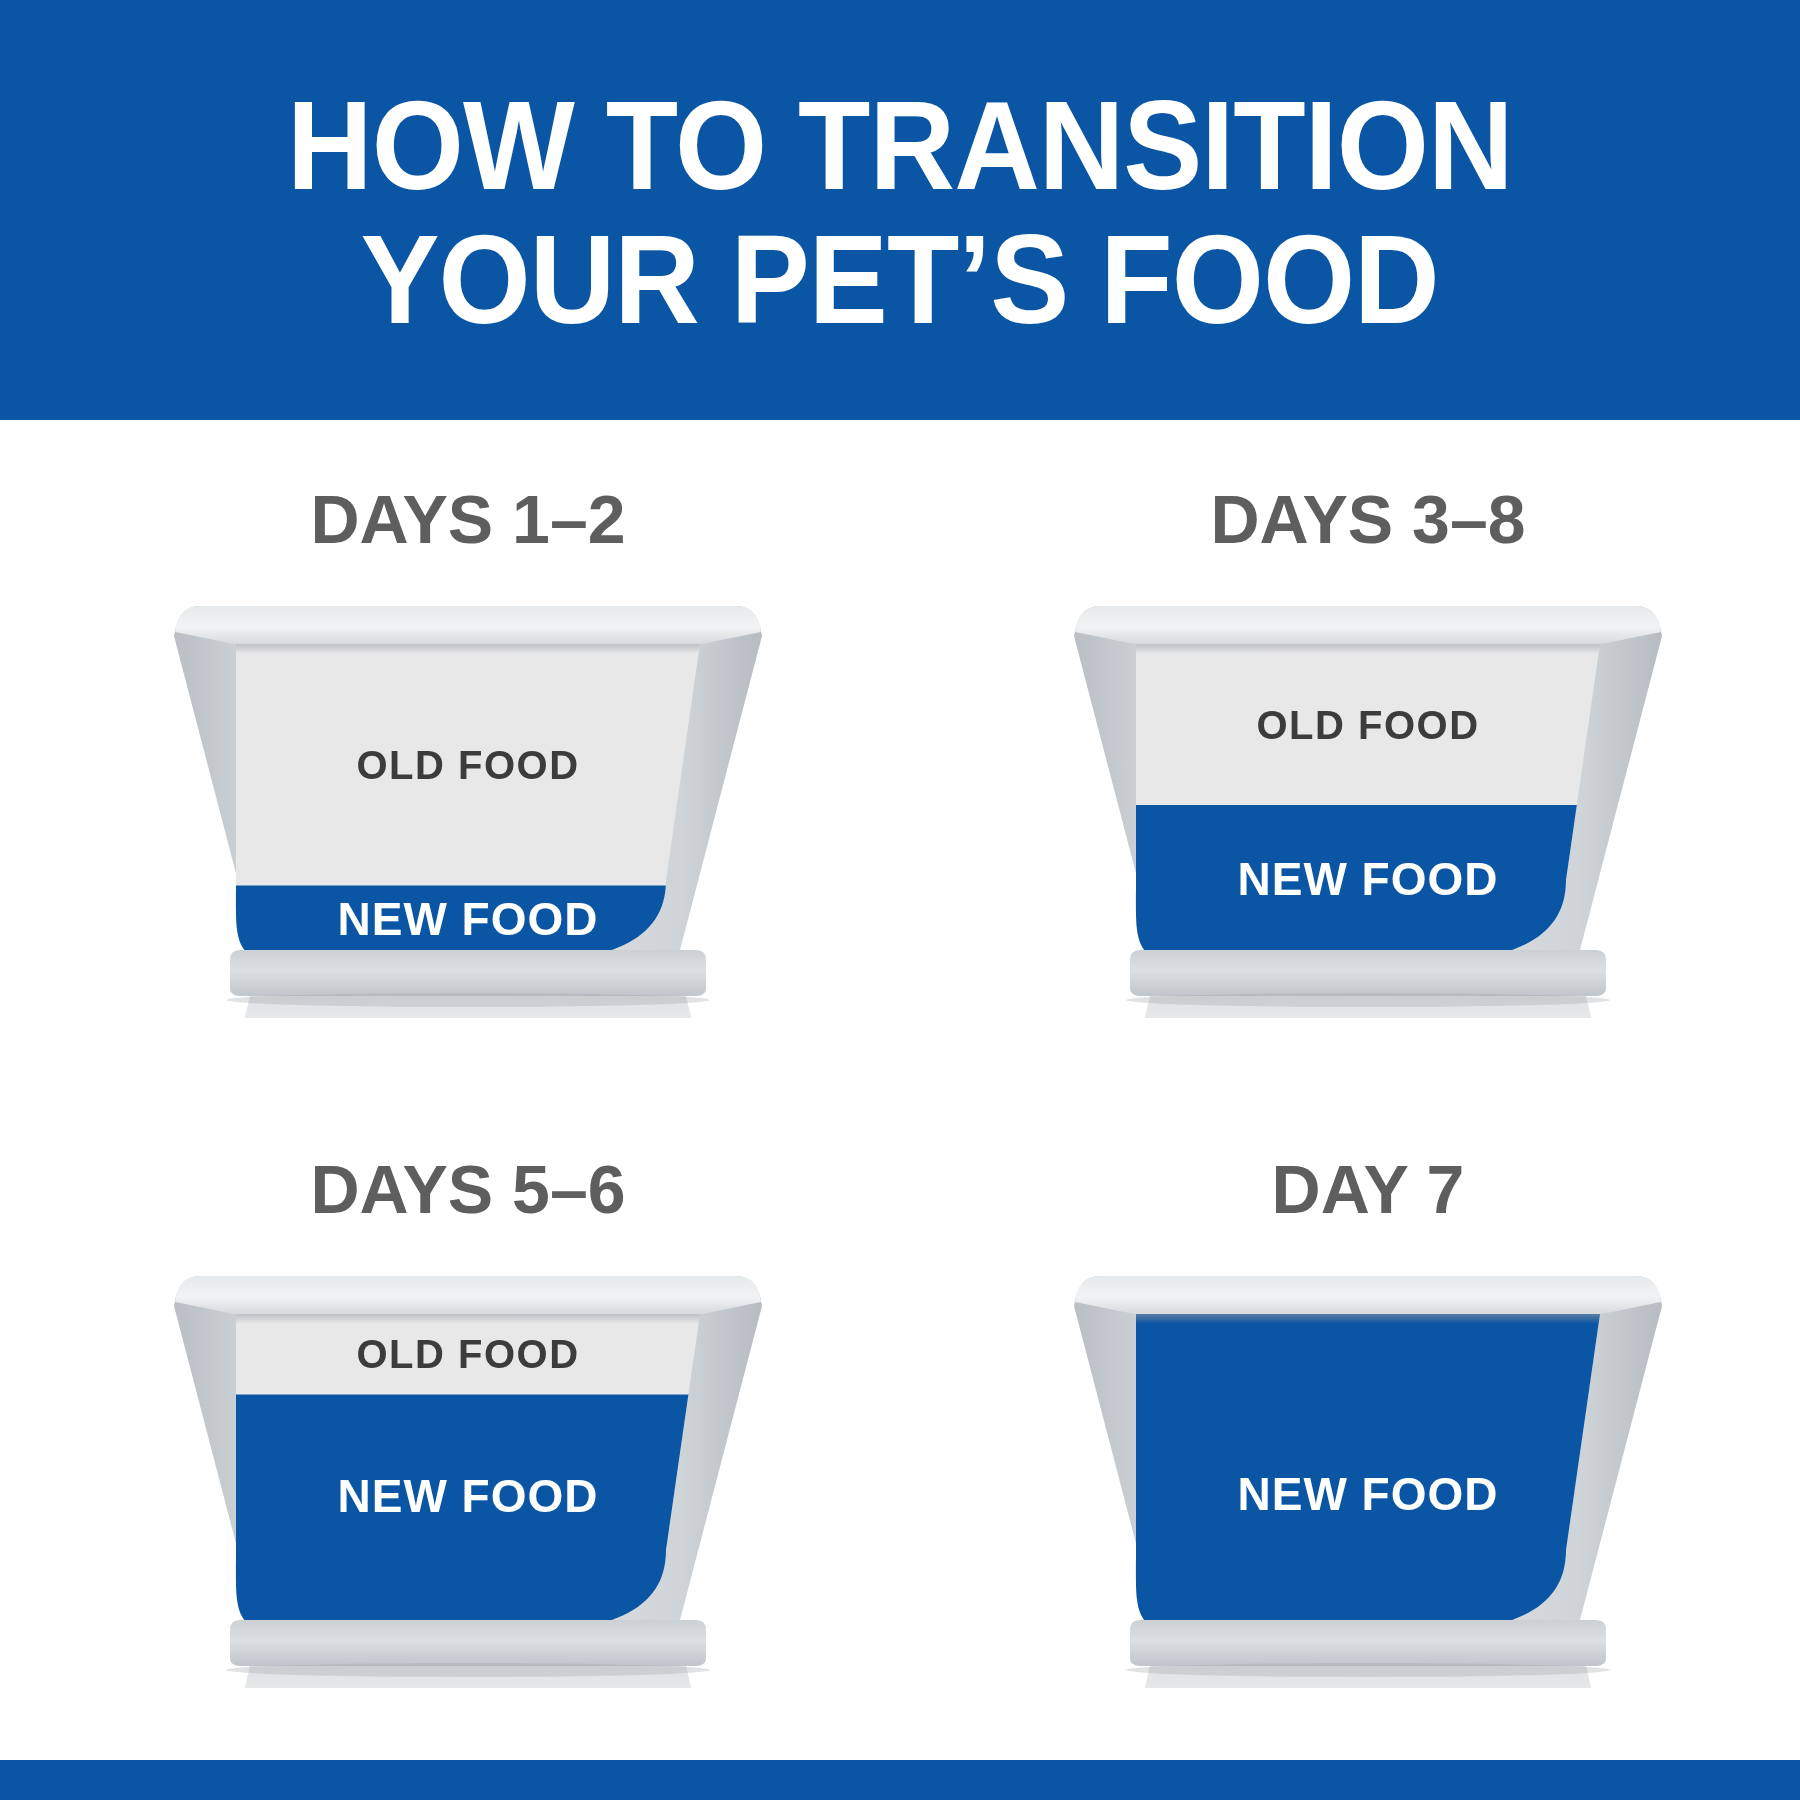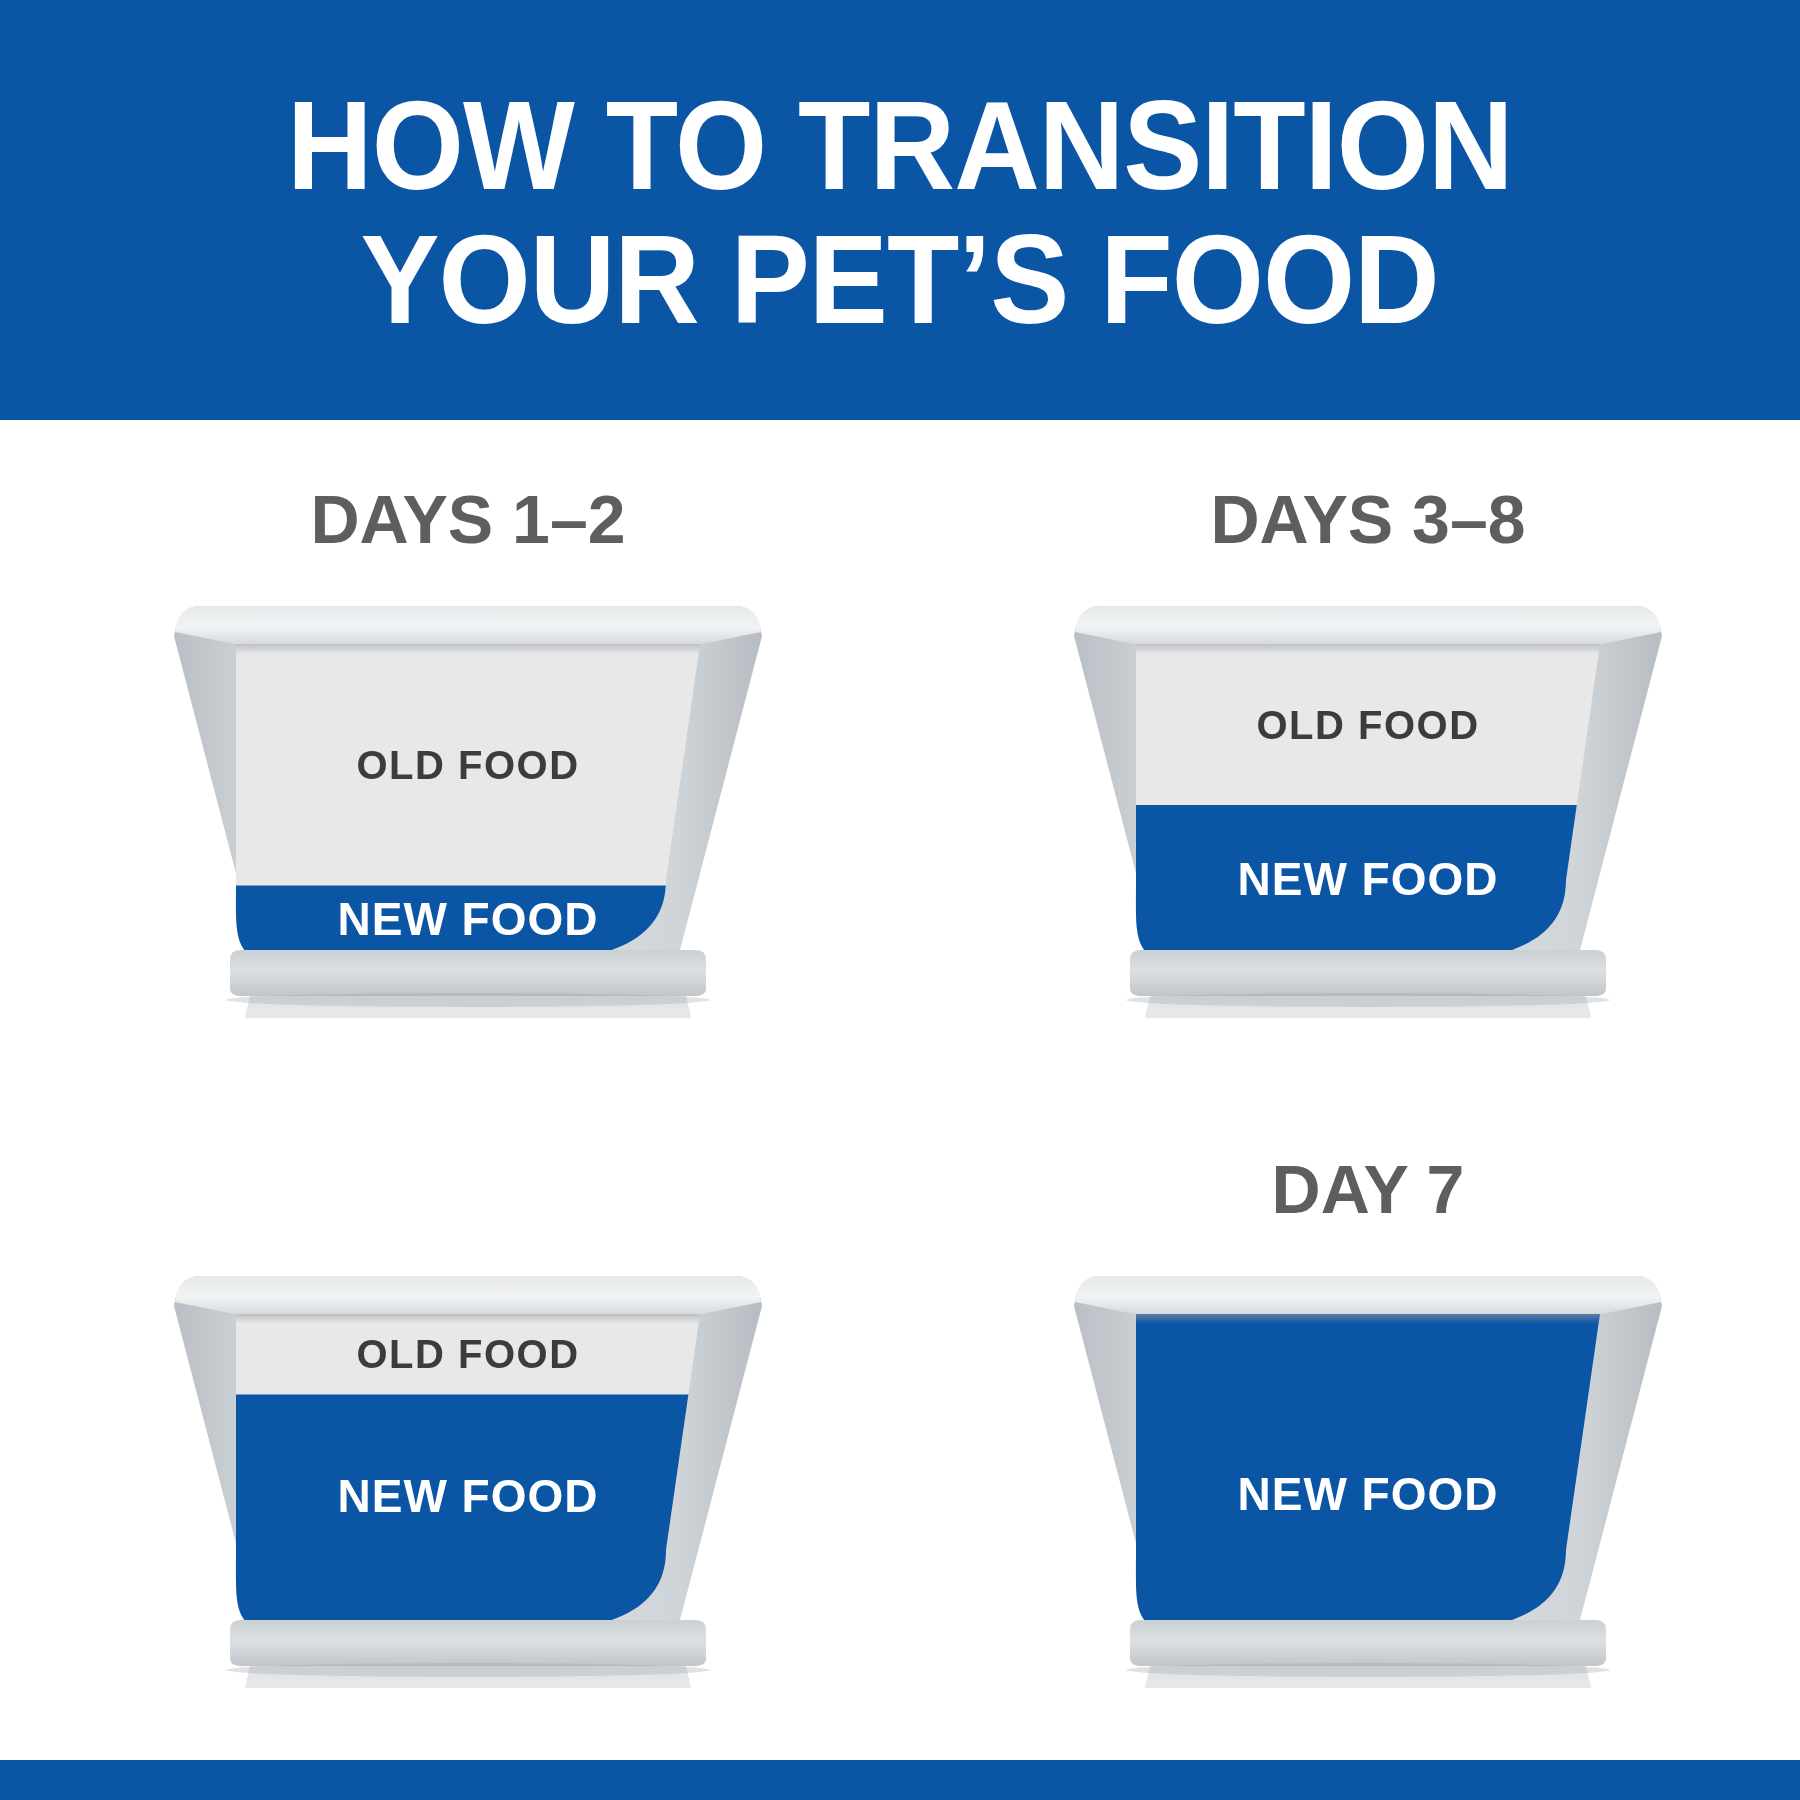--- a/index.html
+++ b/index.html
@@ -194,20 +194,21 @@
             <rect x="118" y="46" width="464" height="10" fill="url(#shadgb1)" clip-path="url(#panelclipb1)"></rect>
             <path d="M122,352 L578,352 Q588,352 588,362 L588,390 Q588,398 576,398 L124,398 Q112,398 112,390 L112,362 Q112,352 122,352 Z" fill="url(#basegb1)"></path>
             <ellipse cx="350" cy="402" rx="242" ry="7" fill="#9AA0A6" opacity="0.30"></ellipse>
           </svg>
           <div class="food-label label-old" style="color: rgb(60, 60, 60); top: 106.5px;">OLD FOOD</div>
           <div class="food-label label-new" style="color: rgb(255, 255, 255); top: 258.06px;">NEW FOOD</div>
         </div>
     </div>
 
     <div class="cell r1 c0">
+      <div class="step-label" style="color: rgb(94, 94, 94);">DAYS 5–6</div>
       <div class="bowl-wrap">
           <svg class="bowl-svg" viewBox="0 0 700 420">
             <defs>
               <linearGradient id="bodygb2" x1="0" y1="0" x2="1" y2="0">
                 <stop offset="0%" stop-color="#B9BFC4"></stop>
                 <stop offset="14%" stop-color="#CFD4D8"></stop>
                 <stop offset="50%" stop-color="#E3E6E8"></stop>
                 <stop offset="86%" stop-color="#CFD4D8"></stop>
                 <stop offset="100%" stop-color="#B6BCC1"></stop>
               </linearGradient>

